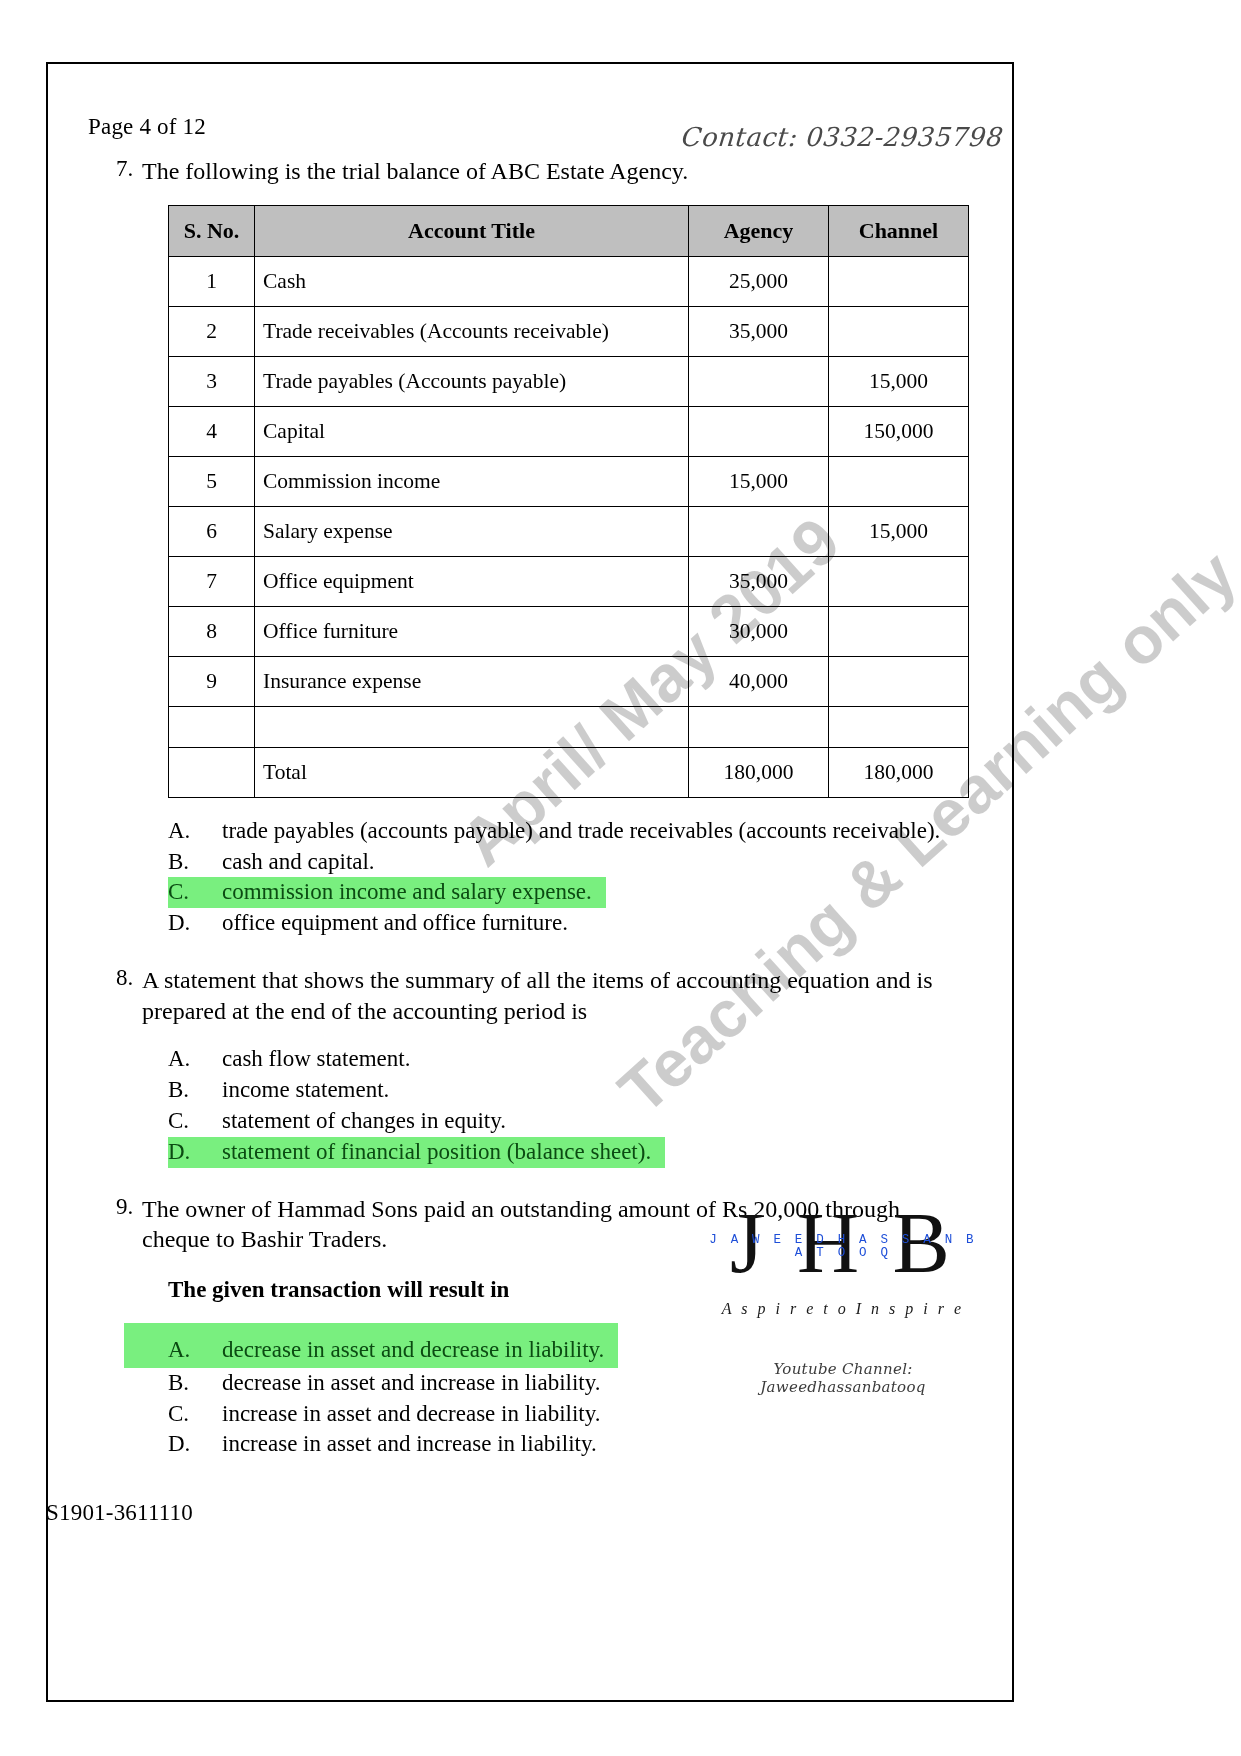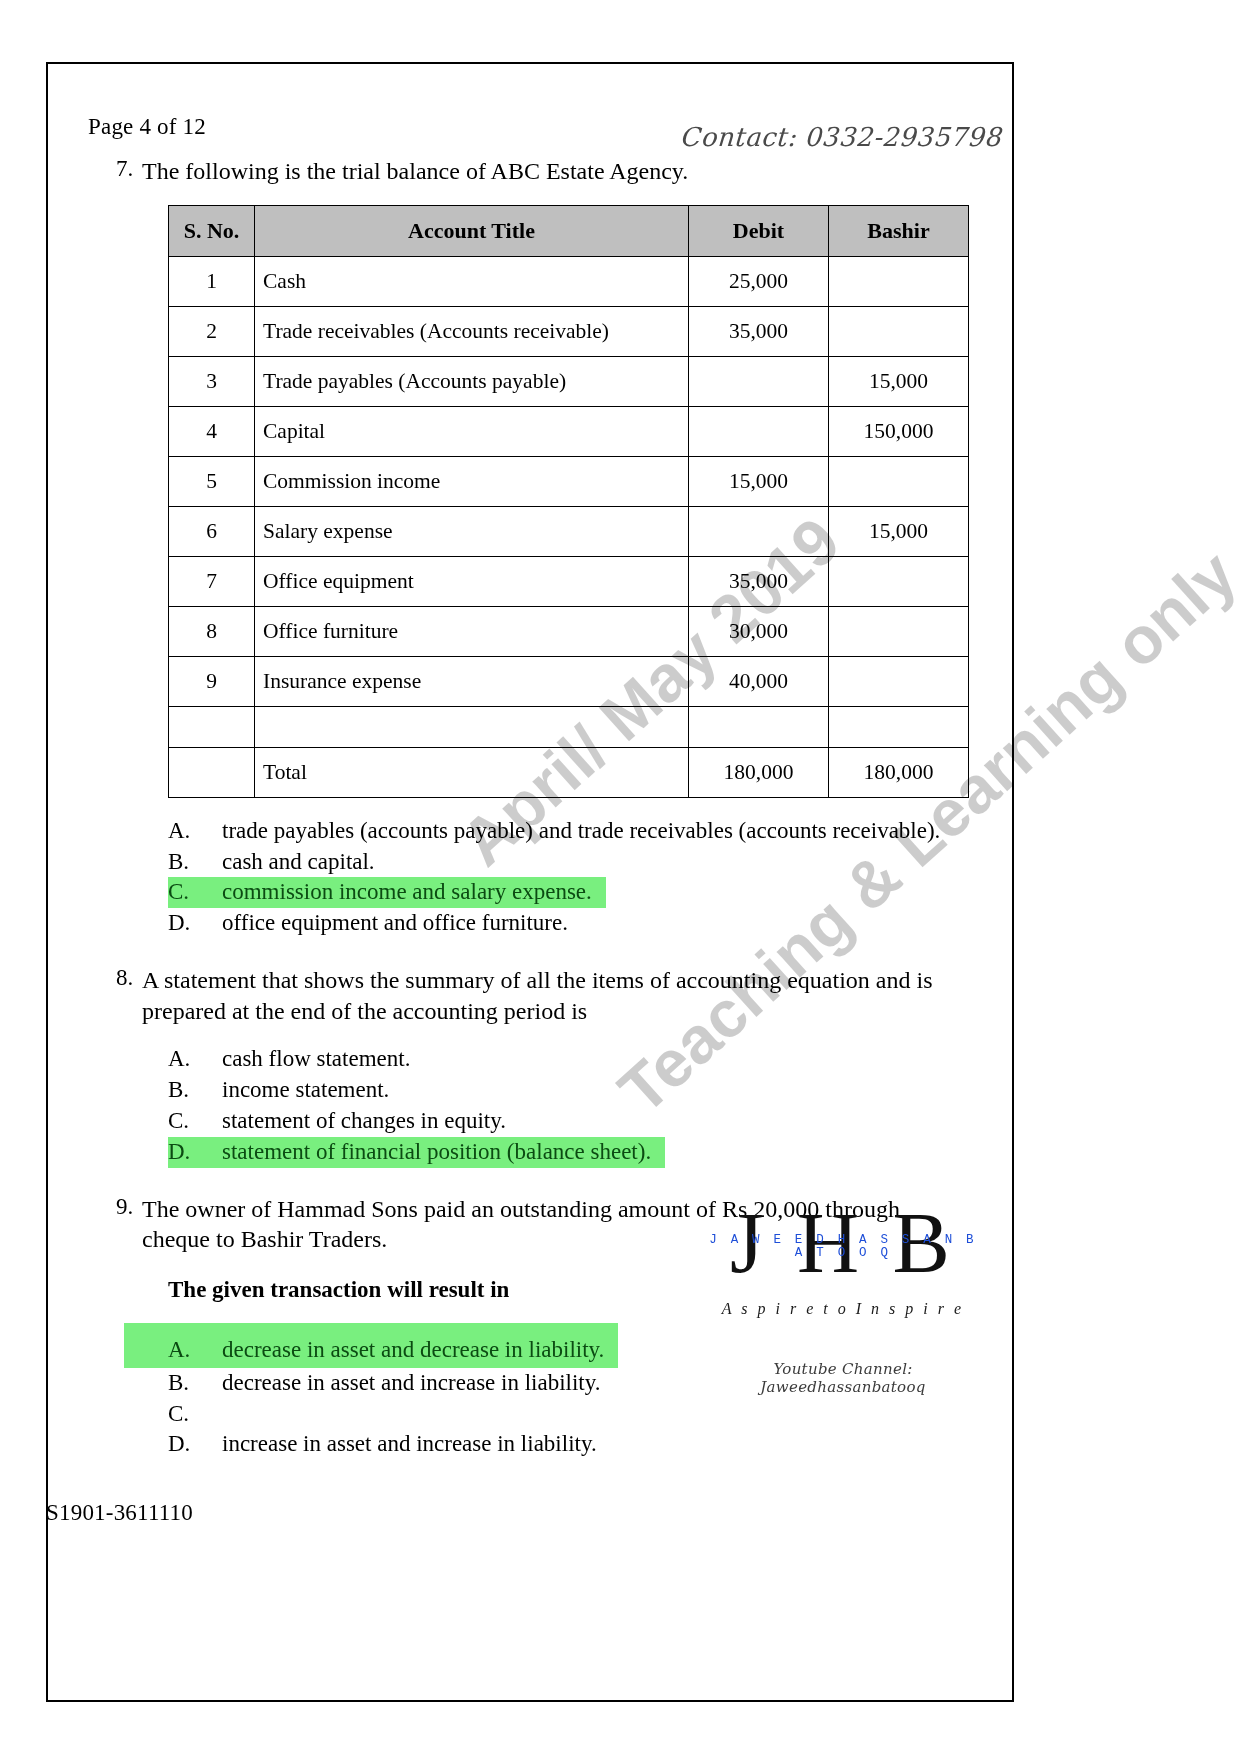--- a/index.html
+++ b/index.html
@@ -259,22 +259,22 @@
         <div class="q-num">7.</div>
         <div class="q-text">The following is the trial balance of ABC Estate Agency.</div>
       </div>
 
       <div class="tb-wrap">
         <table class="tb">
           <thead>
             <tr>
               <th class="col-sno">S. No.</th>
               <th class="col-acct">Account Title</th>
-              <th class="col-deb">Debit</th>
-              <th class="col-cre">Bashir</th>
+              <th class="col-deb">Agency</th>
+              <th class="col-cre">Channel</th>
             </tr>
           </thead>
           <tbody id="tb-body">
               <tr>
                 <td class="col-sno">1</td>
                 <td class="col-acct">Cash</td>
                 <td class="col-deb">25,000</td>
                 <td class="col-cre"></td>
               </tr>
               <tr>
@@ -397,20 +397,21 @@
           <div class="opt correct wide q9a">
             <span class="letter">A.</span>
             <span class="otext">decrease in asset and decrease in liability.</span>
           </div>
           <div class="opt">
             <span class="letter">B.</span>
             <span class="otext">decrease in asset and increase in liability.</span>
           </div>
           <div class="opt">
             <span class="letter">C.</span>
+            <span class="otext">increase in asset and decrease in liability.</span>
           </div>
           <div class="opt">
             <span class="letter">D.</span>
             <span class="otext">increase in asset and increase in liability.</span>
           </div>
         </div>
     </div>
 
     <div class="logo-box">
       <div class="logo-mark">J H B</div>

